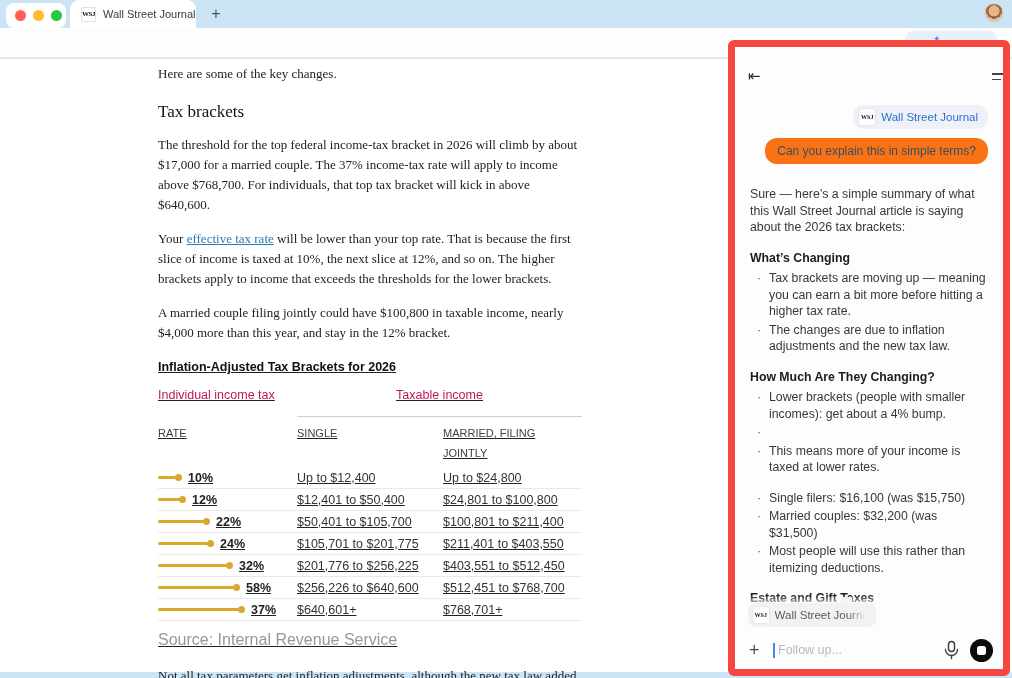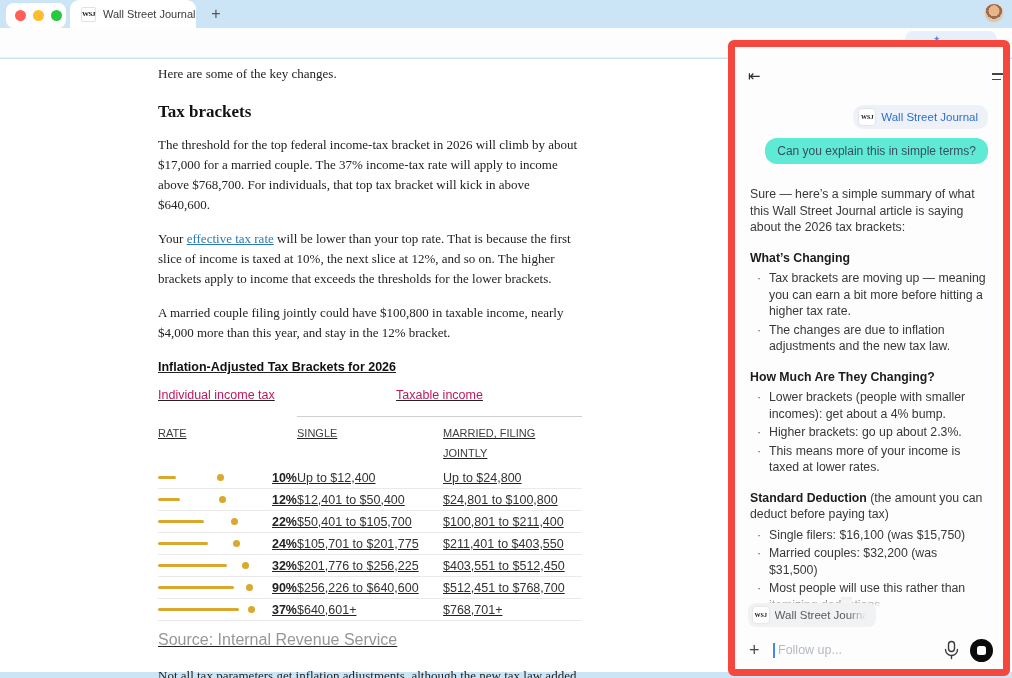--- a/index.html
+++ b/index.html
@@ -20,32 +20,32 @@
   .toolbar { position:absolute; left:0; top:28px; width:1012px; height:30px; background:#fdfdfd; border-bottom:1px solid #ececec; }
   .nav-ico { position:absolute; top:36px; width:16px; height:16px; color:#6e6e6e; }
   .url { position:absolute; top:37px; left:0; width:1012px; text-align:center; font-size:11.5px; color:#757575; }
 
   .page { position:absolute; left:0; top:59px; width:1012px; height:613px; background:#ffffff; }
   .bottom-strip { position:absolute; left:0; top:672px; width:1012px; height:6px; background:#cbe5f7; }
 
   
   .article { position:absolute; left:158px; top:64px; width:424px; font-family:"Liberation Serif", serif; color:#222; font-size:13px; line-height:20px; }
   .article p { margin-bottom:14px; }
-  .a-h1 { font-size:17px; font-weight:bold; margin:18px 0 13px; color:#111; }
+  .a-h1 { font-size:17px; font-weight:normal; margin:18px 0 13px; color:#111; }
   .a-link { color:#2a7ab8; text-decoration:underline; cursor:pointer; }
 
   .tbl { font-family:"Liberation Sans", sans-serif; margin:8px 0 16px;text-decoration:underline; }
   .tbl-title { font-size:12.5px; font-weight:bold; color:#111; margin-bottom:8px; }
   .tbl-group { display:grid; grid-template-columns:139px 285px; font-size:12.5px; color:#be185d; }
   .tbl-group .g-right { text-align:center; border-bottom:1px solid #cfcfcf; padding-bottom:11px; }
   .tbl-head { display:grid; grid-template-columns:139px 146px 139px; font-size:11px; color:#404040; padding:6px 0 4px; }
   .tbl-head .c3 { text-align:left; }
   .t-row { display:grid; grid-template-columns:139px 146px 139px; align-items:center; height:22px; border-bottom:1px solid #eaeaea; font-size:12.5px; color:#333; }
   .t-row:last-child { border-bottom:none; }
-  .rate-cell { display:flex; align-items:center;justify-content:space-between; }
+  .rate-cell { display:flex; align-items:center; }
   .rate-bar { height:3px; background:#d9a82d; border-radius:2px; }
   .rate-dot { width:7px; height:7px; border-radius:50%; background:#d9a82d; margin-left:-1px; flex:none; }
   .rate-label { font-weight:bold; font-size:12.5px; color:#222; margin-left:6px; }
   .tbl-source { font-size:16px; color:#979797; margin-top:9px; }
 
   
   .assist-pill { position:absolute; left:905px; top:31px; width:92px; height:17px; background:#e7effb; border-radius:9px; }
   .assist-pill .spark { position:absolute; left:28px; top:4px; width:9px; height:9px; color:#4d8fe8; font-size:9px; line-height:9px; }
 
   
@@ -55,21 +55,21 @@
   .panel-menu-ico { position:absolute; right:-3px; top:26px; width:14px; height:10px; }
   .panel-menu-ico span { display:block; height:1.6px; background:#444; margin-bottom:4px; }
   .panel-menu-ico span:last-child { width:9px; }
 
   .chat { position:absolute; left:0; top:58px; width:268px; padding:0 15px; }
   .chip-row { display:flex; justify-content:flex-end; margin-bottom:9px; }
   .ctx-chip { display:flex; align-items:center; gap:6px; background:#eef2f8; border-radius:10px; padding:4px 10px 4px 6px; }
   .ctx-chip .mini-wsj { width:16px; height:16px; background:#fff; border-radius:3px; box-shadow:0 0 2px rgba(0,0,0,.18); display:flex; align-items:center; justify-content:center; font-family:"Liberation Serif", serif; font-weight:bold; font-size:6px; color:#111; }
   .ctx-chip .chip-label { font-size:11.5px; color:#2a6fd1; white-space:nowrap; }
   .bubble-row { display:flex; justify-content:flex-end; margin-bottom:22px; }
-  .user-bubble { background:#5eead4; border-radius:12px; padding:6px 12px; font-size:12px; color:#3a4d63; }
+  .user-bubble { background:#f97316; border-radius:12px; padding:6px 12px; font-size:12px; color:#3a4d63; }
 
   .ai { color:#383838; line-height:16.5px; }
   .ai-intro { margin-bottom:14px; }
   .ai-sec { margin-bottom:14px; }
   .ai-sec h4 { font-size:12.3px; color:#1c1c1c; margin-bottom:4px; font-weight:bold; }
   .ai-sec h4 .h-suffix { font-weight:normal; color:#383838; }
   .bullet { display:flex; gap:7px; padding-left:6px; margin-bottom:2px; }
   .bullet .b-dot { flex:none; width:6px; text-align:center; color:#555; }
 
   
@@ -189,21 +189,21 @@
           <span class="rate-dot" style="background: rgb(217, 168, 45);"></span>
           <span class="rate-label">32%</span>
         </div>
       <div>$201,776 to $256,225</div>
       <div>$403,551 to $512,450</div>
     </div>
     <div class="t-row">
       <div class="rate-cell">
           <span class="rate-bar" style="width: 76px; background: rgb(217, 168, 45);"></span>
           <span class="rate-dot" style="background: rgb(217, 168, 45);"></span>
-          <span class="rate-label">90%</span>
+          <span class="rate-label">58%</span>
         </div>
       <div>$256,226 to $640,600</div>
       <div>$512,451 to $768,700</div>
     </div>
     <div class="t-row">
       <div class="rate-cell">
           <span class="rate-bar" style="width: 81px; background: rgb(217, 168, 45);"></span>
           <span class="rate-dot" style="background: rgb(217, 168, 45);"></span>
           <span class="rate-label">37%</span>
         </div>
@@ -256,30 +256,28 @@
         </div>
 
         <div class="ai-sec">
           <h4><span>How Much Are They Changing?</span></h4>
           <div class="bullet">
               <span class="b-dot">·</span>
               <span>Lower brackets (people with smaller incomes): get about a 4% bump.</span>
             </div>
           <div class="bullet">
               <span class="b-dot">·</span>
-              <span>Higher brackets: go up about 2.3%.</span>
             </div>
           <div class="bullet">
               <span class="b-dot">·</span>
               <span>This means more of your income is taxed at lower rates.</span>
             </div>
         </div>
 
         <div class="ai-sec">
-          <h4><span>Standard Deduction</span><span class="h-suffix"> (the amount you can deduct before paying tax)</span></h4>
           <div class="bullet">
               <span class="b-dot">·</span>
               <span>Single filers: $16,100 (was $15,750)</span>
             </div>
           <div class="bullet">
               <span class="b-dot">·</span>
               <span>Married couples: $32,200 (was $31,500)</span>
             </div>
           <div class="bullet">
               <span class="b-dot">·</span>

